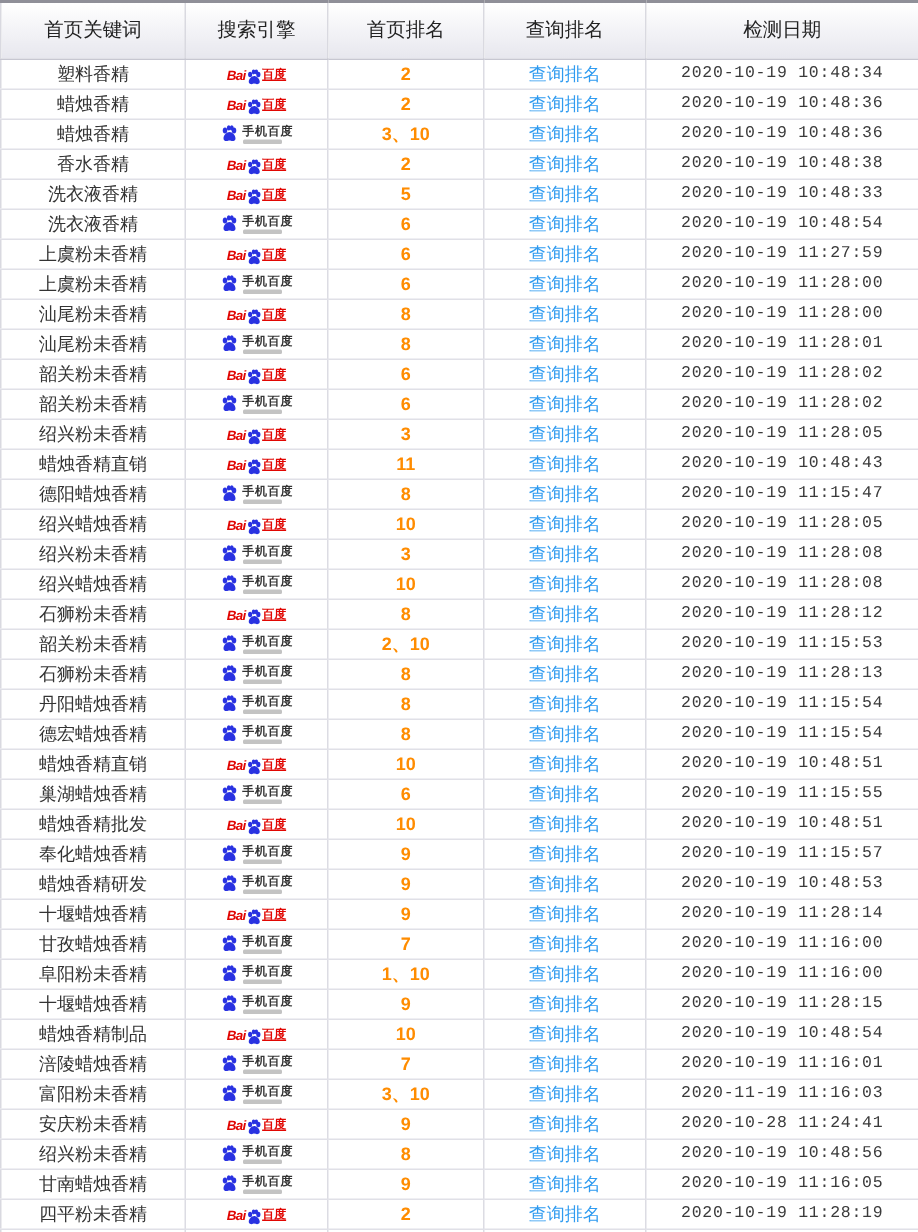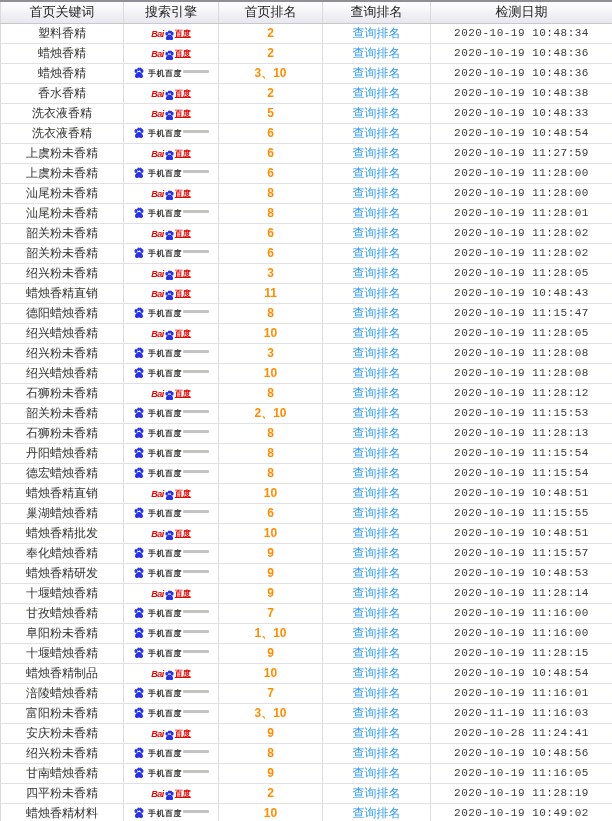--- a/index.html
+++ b/index.html
@@ -5,21 +5,21 @@
   * { box-sizing: border-box; }
   html,body { margin:0; padding:0; background:#fff; }
   body { width:612px; font-family:"Liberation Sans", sans-serif; }
 
   table.rank-table {
     width:612px; border-collapse:collapse; table-layout:fixed;
     border-left:1px solid #d9d9e0; border-right:1px solid #d9d9e0;
     background:#fff;
   }
   thead th {
-    height:22px; padding:0;
+    height:38px; padding:0;
     background:linear-gradient(#ffffff, #e7e7ee);
     border-top:2px solid #8f8f98;
     border-bottom:1px solid #c7c7d1;
     border-right:1px solid #d9d9e0;
     font-size:13px; font-weight:normal; color:#222; text-align:center;
     white-space:nowrap; overflow:hidden;
   }
   tbody td {
     height:20px; padding:0;
     border-bottom:1px solid #e0e0e7;
@@ -35,21 +35,21 @@
   .logo-baidu {
     display:inline-flex; gap:0; line-height:1;
     font-weight:bold; font-size:9px; transform:translateY(1px);
   }
   .logo-baidu .bai { color:#e10602; font-style:italic; letter-spacing:-0.5px; }
   .logo-baidu .cn  { color:#e10602; font-size:8px;text-decoration:underline; }
   .paw { display:inline-block; }
 
   
   .logo-mobile { display:inline-flex; align-items:center; gap:3px; line-height:1; transform:translateY(1px); }
-  .logo-mobile .stack { display:flex; align-items:flex-start; gap:1px; }
+  .logo-mobile .stack { display:flex; flex-direction:column; align-items:flex-start; gap:1px; }
   .logo-mobile .cn { font-size:8px; color:#333; font-weight:bold; letter-spacing:0.5px; }
   .logo-mobile .sub { width:26px; height:3px; background:#c3c3c3; border-radius:1px; }
 </style>
 </head>
 <body>
 
 <table class="rank-table">
   <colgroup>
     <col style="width:123px">
       <col style="width:95px">

